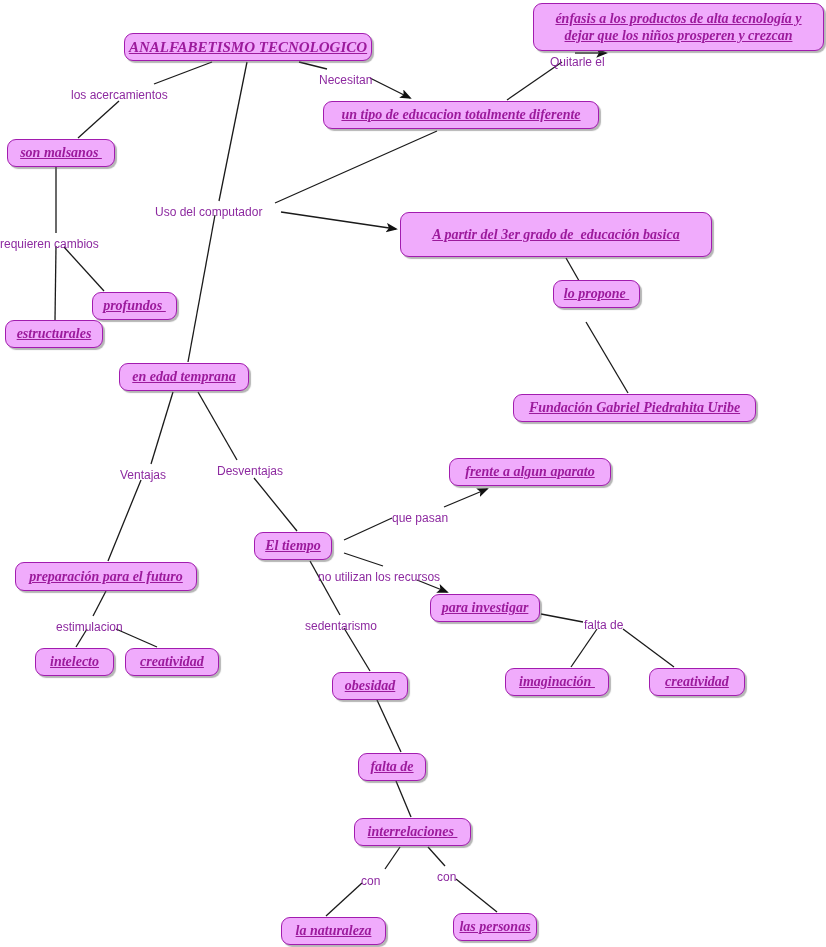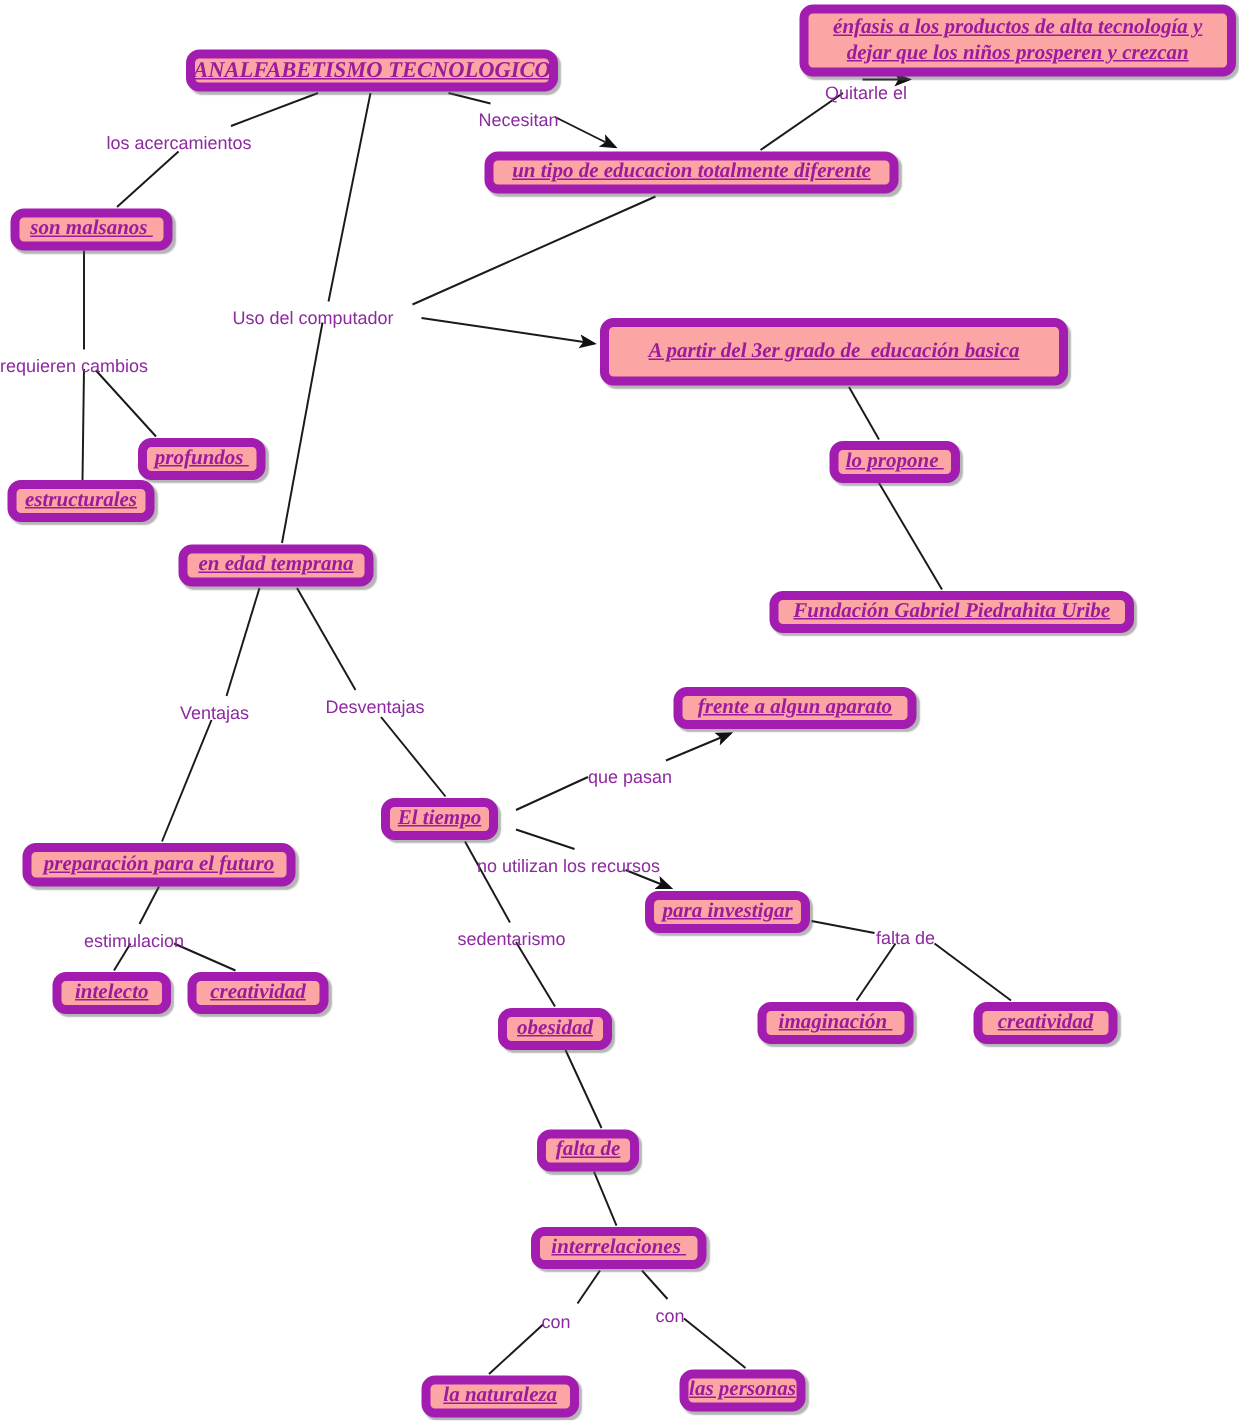--- a/index.html
+++ b/index.html
@@ -21,22 +21,22 @@
     position: absolute;
     left: 0;
     top: 0;
     width: 826px;
     height: 947px;
     pointer-events: none;
   }
   .node {
     position: absolute;
     box-sizing: border-box;
-    background: #fca5a5;
-    border: 6px solid #a21caf;
+    background: #f0abfc;
+    border: 1px solid #a21caf;
     border-radius: 9px;
     box-shadow: 2px 2px 1px rgba(90,90,90,0.45);
     display: flex;
     align-items: center;
     justify-content: center;
     text-align: center;
     padding: 2px 7px;
     z-index: 5;
   }
   .node .label {
@@ -124,21 +124,21 @@
       </div>
       <div class="node" style="left: 7px; top: 139px; width: 108px; height: 28px;">
         <span class="label" style="font-size: 14px;">son malsanos </span>
       </div>
       <div class="node" style="left: 400px; top: 212px; width: 312px; height: 45px;">
         <span class="label" style="font-size: 14px;">A partir del 3er grado de  educación basica</span>
       </div>
       <div class="node" style="left: 92px; top: 292px; width: 85px; height: 28px;">
         <span class="label" style="font-size: 14px;">profundos </span>
       </div>
-      <div class="node" style="left: 553px; top: 294px; width: 87px; height: 28px; align-items: center;">
+      <div class="node" style="left: 553px; top: 280px; width: 87px; height: 28px; align-items: center;">
         <span class="label" style="font-size: 14px;">lo propone </span>
       </div>
       <div class="node" style="left: 5px; top: 320px; width: 98px; height: 28px;">
         <span class="label" style="font-size: 14px;">estructurales</span>
       </div>
       <div class="node" style="left: 119px; top: 363px; width: 130px; height: 28px;">
         <span class="label" style="font-size: 14px;">en edad temprana</span>
       </div>
       <div class="node" style="left: 513px; top: 394px; width: 243px; height: 28px;">
         <span class="label" style="font-size: 14px;">Fundación Gabriel Piedrahita Uribe</span>

